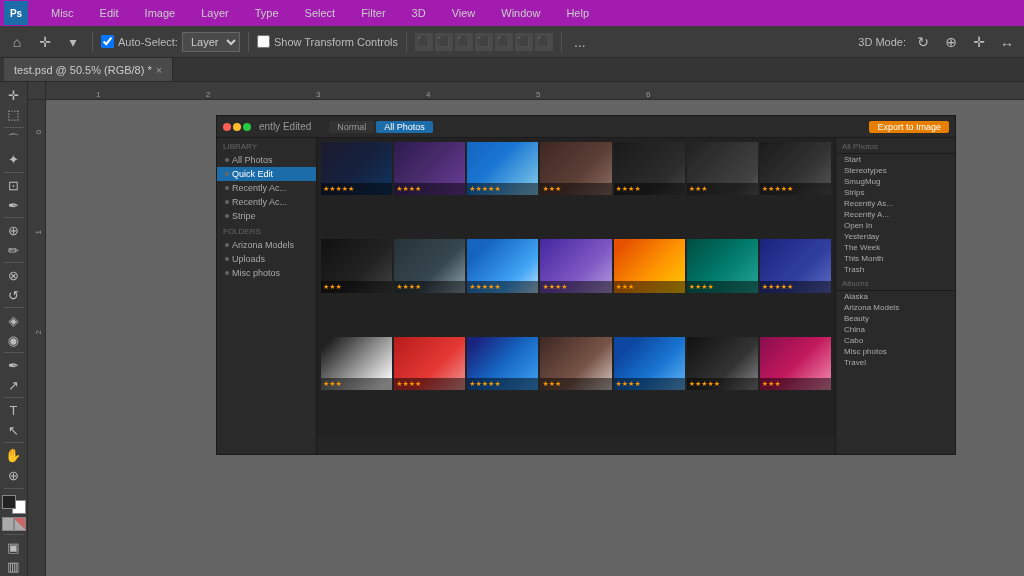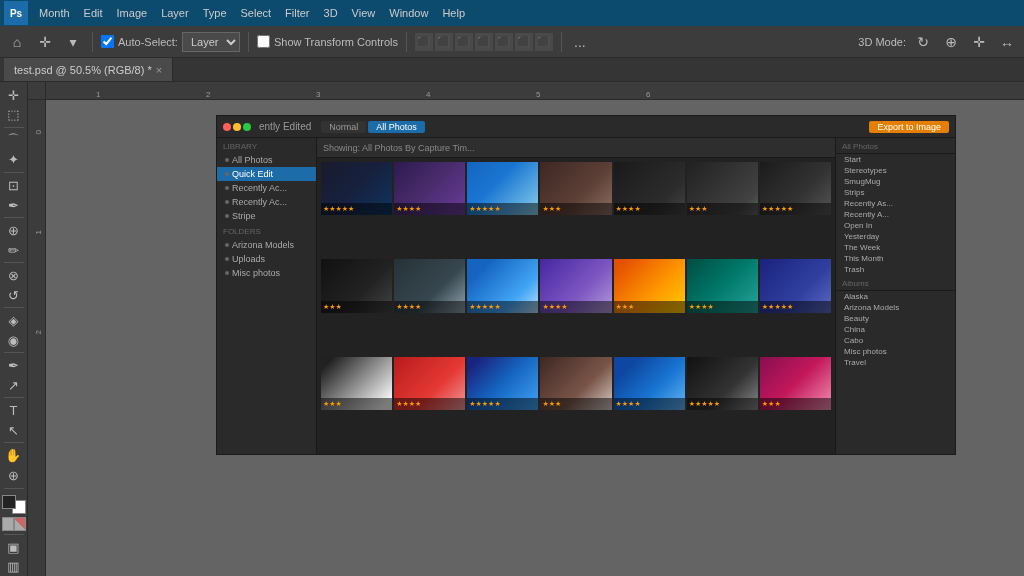--- a/index.html
+++ b/index.html
@@ -11,25 +11,25 @@
       font-family: 'Arial', sans-serif;
       font-size: 11px;
       color: #ccc;
       user-select: none;
     }
 
     
     #menu-bar {
       width: 100%;
       height: 26px;
-      background: #0c4a6e;
+      background: #a21caf;
       display: flex;
       align-items: center;
       padding: 0 4px;
-      gap: 0;
+      gap: 12px;
     }
     .ps-logo {
       width: 24px;
       height: 24px;
       background: #1b6ca8;
       display: flex; align-items: center; justify-content: center;
       color: #fff;
       font-weight: bold;
       font-size: 10px;
       margin-right: 4px;
@@ -276,21 +276,21 @@
       padding: 0 6px;
       gap: 2px;
       border-bottom: 1px solid #1a1a1a;
     }
     .cp-dot { width: 8px; height: 8px; border-radius: 50%; }
     .cp-title {
       font-size: 10px; color: #999;
       margin-left: 6px;
     }
     .cp-tabs {
-      display: flex; margin-left: 8px; gap: 2px; justify-content: center;
+      display: flex; margin-left: 16px; gap: 2px; justify-content: center;
     }
     .cp-tab {
       padding: 1px 8px;
       font-size: 9px;
       background: #333;
       color: #999;
       border-radius: 2px;
       cursor: pointer;
     }
     .cp-tab.active {
@@ -426,21 +426,21 @@
     .thumb-18 { background: linear-gradient(135deg, #3e2723 0%, #795548 60%, #d7ccc8 100%); }
     .thumb-19 { background: linear-gradient(135deg, #0d47a1 20%, #1976d2 60%, #64b5f6 100%); }
     .thumb-20 { background: linear-gradient(135deg, #111 0%, #333 60%, #888 100%); }
     .thumb-21 { background: linear-gradient(135deg, #880e4f 0%, #c2185b 50%, #f48fb1 100%); }
   </style>
 </head>
 <body>
 
 <div id="menu-bar">
   <div class="ps-logo">Ps</div>
-  <div class="menu-item">Month</div>
+  <div class="menu-item">Misc</div>
   <div class="menu-item">Edit</div>
   <div class="menu-item">Image</div>
   <div class="menu-item">Layer</div>
   <div class="menu-item">Type</div>
   <div class="menu-item">Select</div>
   <div class="menu-item">Filter</div>
   <div class="menu-item">3D</div>
   <div class="menu-item">View</div>
   <div class="menu-item">Window</div>
   <div class="menu-item">Help</div>
@@ -615,23 +615,20 @@
               <div class="bullet"></div>
               <span>Uploads</span>
             </div>
             <div class="cp-left-item">
               <div class="bullet"></div>
               <span>Misc photos</span>
             </div>
           </div>
 
           <div class="cp-grid-area">
-            <div class="cp-grid-header">
-              <span>Showing: All Photos  By Capture Tim...</span>
-            </div>
             <div class="cp-grid">
               <div class="cp-thumb thumb-1">
                 <div class="cp-thumb-overlay">
                   <span class="cp-stars">★★★★★</span>
                 </div>
               </div>
               <div class="cp-thumb thumb-2">
                 <div class="cp-thumb-overlay">
                   <span class="cp-stars">★★★★</span>
                 </div>

